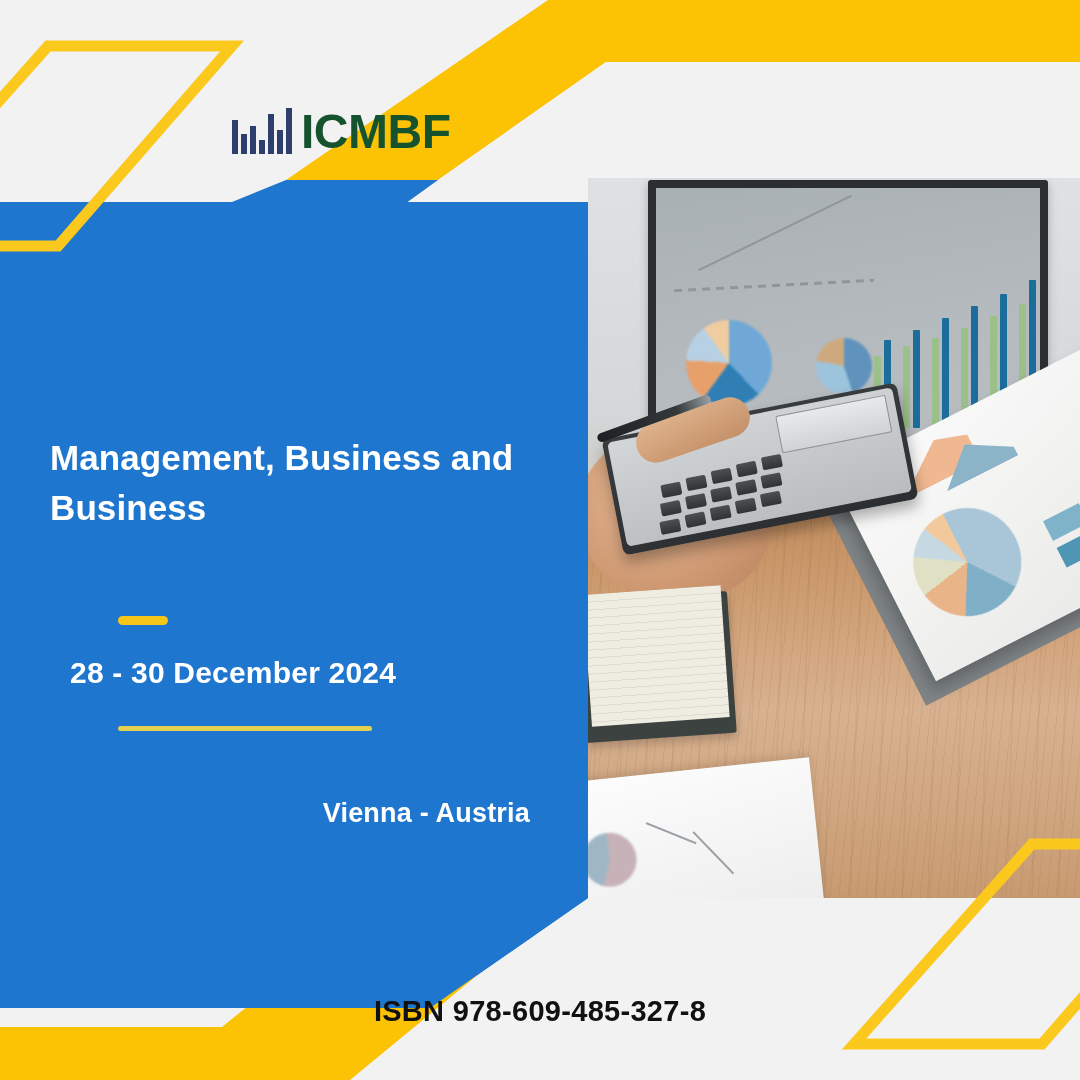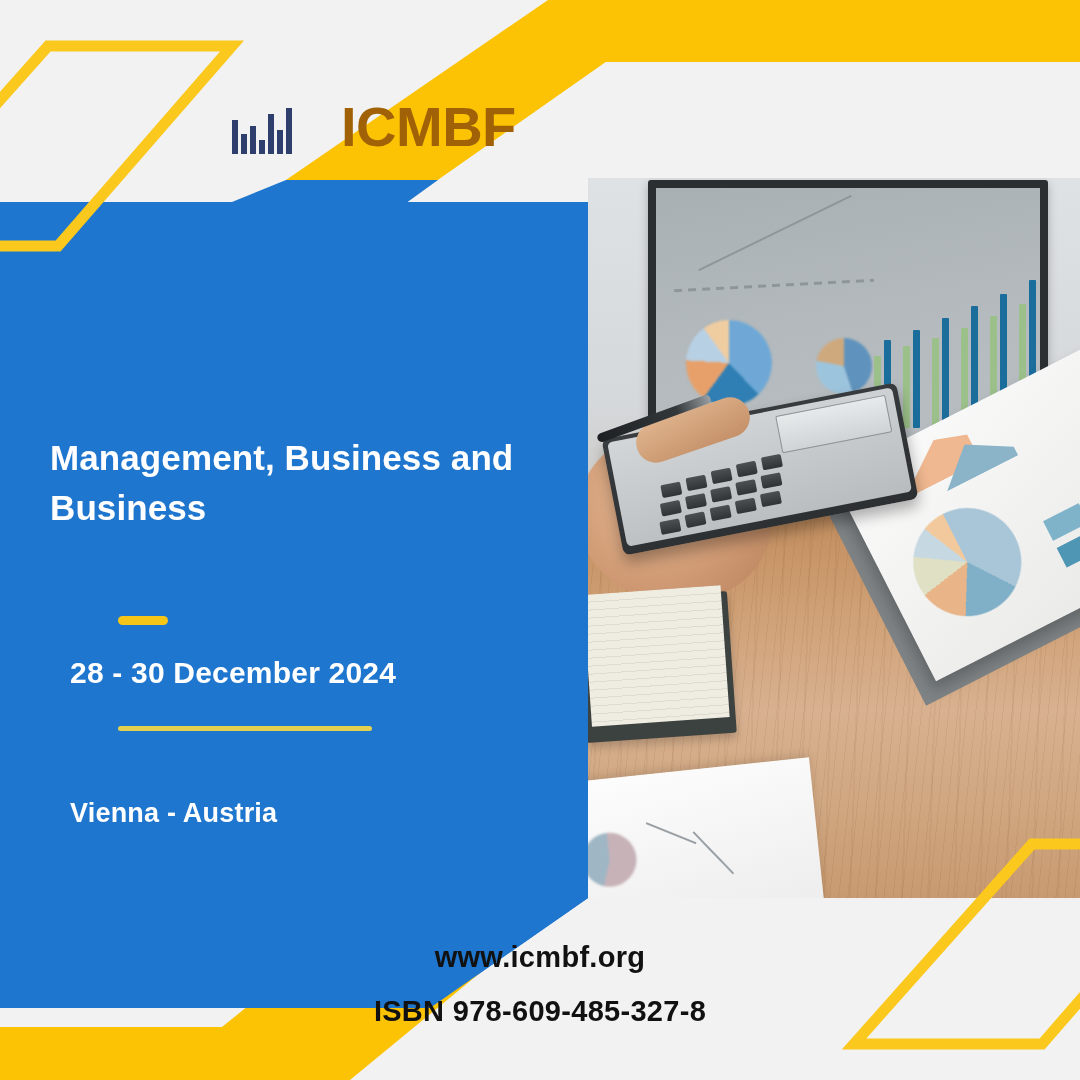--- a/index.html
+++ b/index.html
@@ -249,21 +249,21 @@
     position: absolute;
     left: 118px; top: 726px;
     width: 254px; height: 5px;
     background: #e3d04f;
     border-radius: 3px;
   }
   #location {
     position: absolute;
     left: 70px; top: 798px;
     width: 460px;
-    text-align: left;
+    text-align: right;
     color: #ffffff;
     font-size: 27px;
     font-weight: 700;
     letter-spacing: .2px;
   }
 
   
   #website {
     position: absolute;
     left: 0; top: 941px;
@@ -299,26 +299,25 @@
     align-items: flex-end;
     gap: 3px;
     height: 46px;
   }
   #logo-bars i {
     display: block;
     width: 6px;
     background: #2e3f6e;
   }
   #logo-text {
-    color: #a16207;
-    font-size: 56px;
+    color: #14532d;
+    font-size: 48px;
     font-weight: 700;
     line-height: .94;
     letter-spacing: -0.5px;
-    margin-left: 40px;
   }
 </style>
 </head>
 <body>
 
 <div id="poster">
 
   <div id="photo">
     <div class="desk"></div>
     <div class="grain"></div>
@@ -443,16 +442,15 @@
   </div>
 
   <div id="accent-bar"></div>
 
   <div id="date">28 - 30 December 2024</div>
 
   <div id="accent-line"></div>
 
   <div id="location">Vienna - Austria</div>
 
-  <div id="website">www.icmbf.org</div>
   <div id="isbn">ISBN 978-609-485-327-8</div>
 
 </div>
 
 </body></html>

